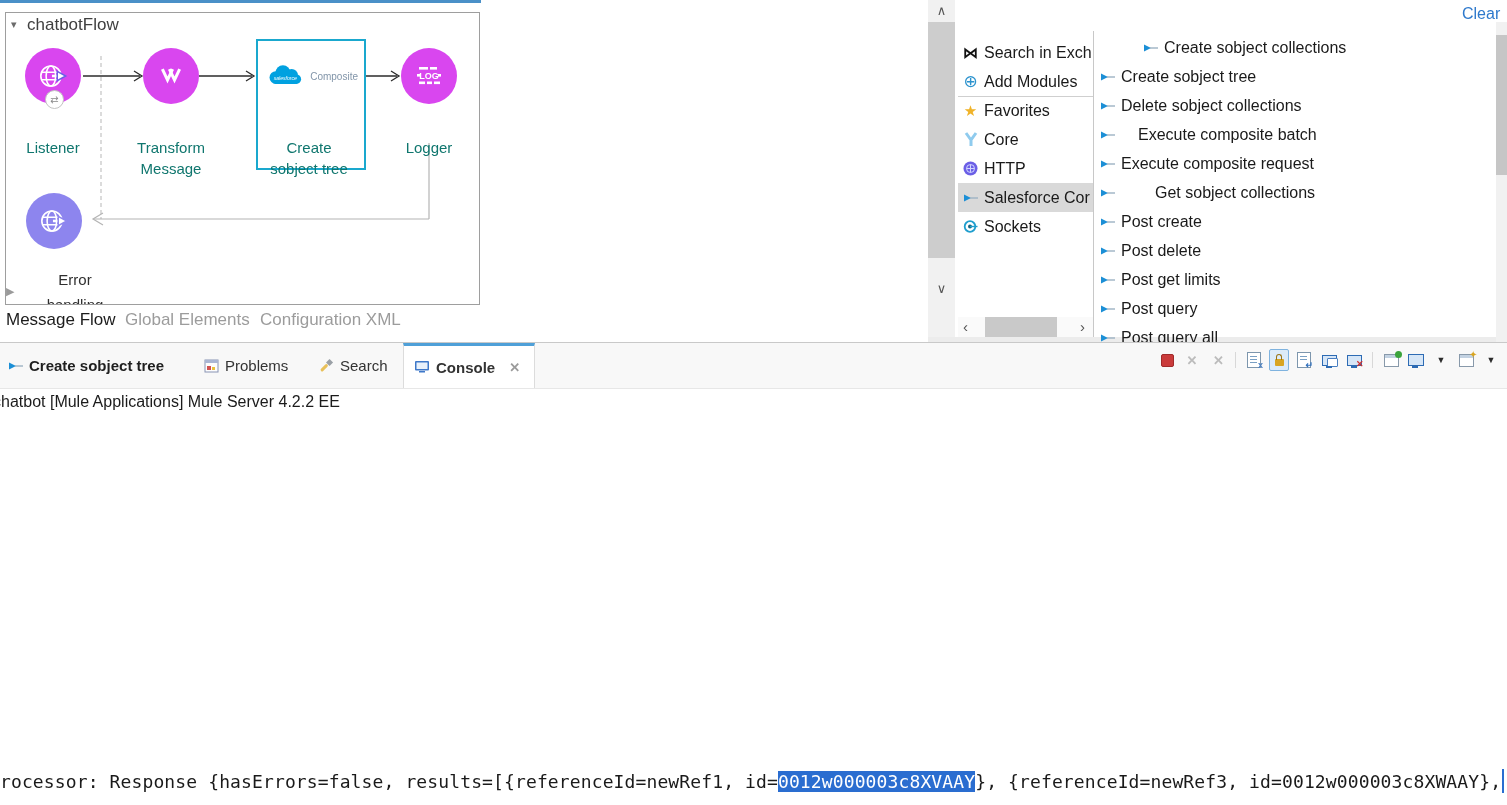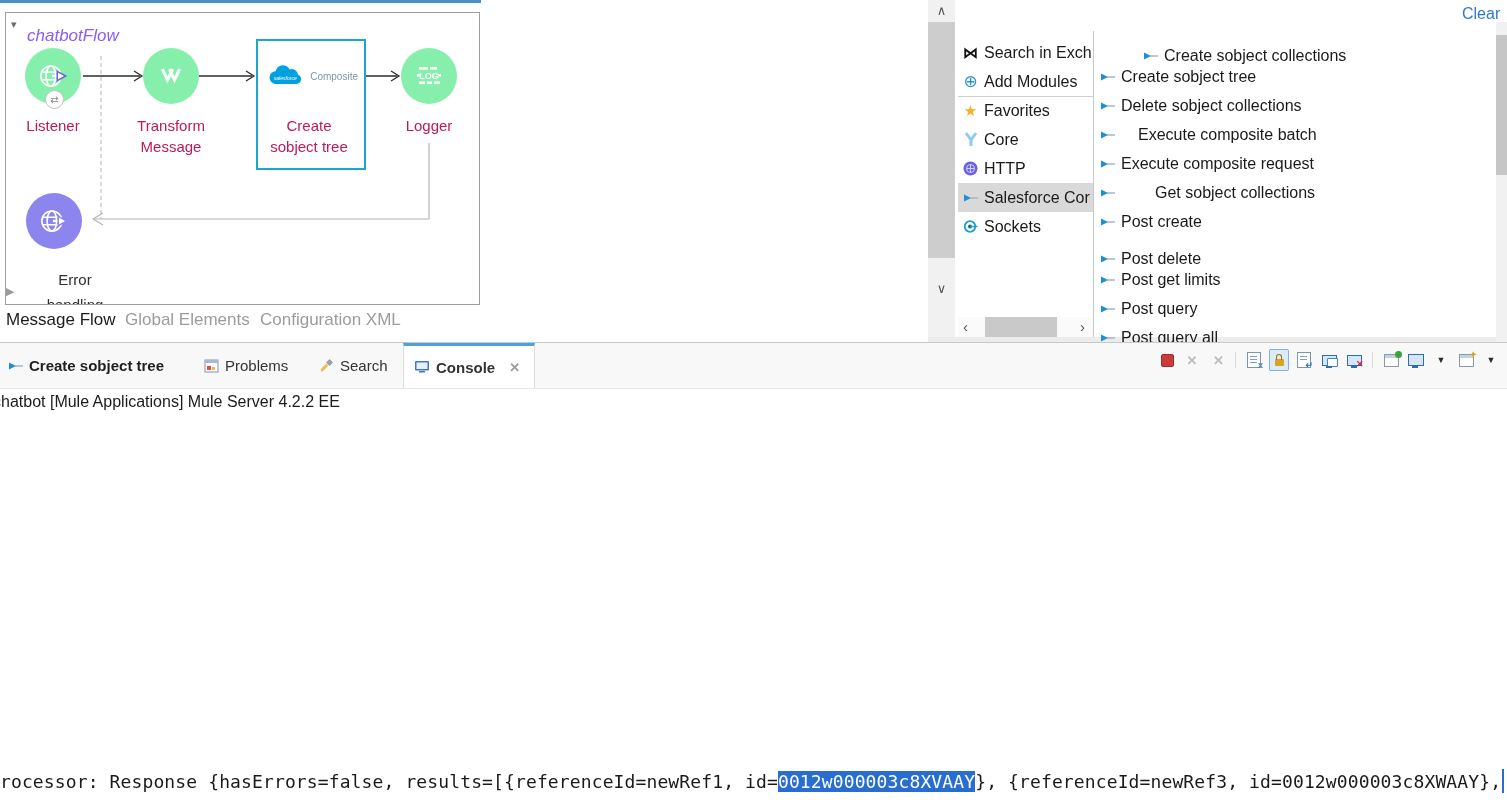--- a/index.html
+++ b/index.html
@@ -4,27 +4,27 @@
 <style>
   html,body{margin:0;padding:0;background:#fff;}
   #root{position:relative;width:1507px;height:805px;overflow:hidden;
         font-family:"Liberation Sans",sans-serif;background:#fff;}
   .abs{position:absolute;}
 
   
   .editor-topline{left:0;top:2;width:481px;height:3px;background:#4a90c8;}
   .flow-container{left:5px;top:12px;width:473px;height:291px;border:1px solid #9e9e9e;overflow:hidden;background:#fff;}
   .flow-collapse{left:5px;top:5px;font-size:11px;color:#6b6b6b;}
-  .flow-title{left:21px;top:13px;font-size:17px;color:#8b5cf6;font-style:italic;}
+  .flow-title{left:21px;top:2px;font-size:17px;color:#404040;}
   .conn-svg{left:0;top:0;}
-  .node-circle{width:56px;height:56px;border-radius:50%;background:#86efac;display:flex;align-items:center;justify-content:center;}
+  .node-circle{width:56px;height:56px;border-radius:50%;background:#d946ef;display:flex;align-items:center;justify-content:center;}
   .node-circle.light{background:#8d85ee;}
   .node-badge{width:17px;height:17px;border-radius:50%;background:#fff;border:1px solid #c3c3c3;
               display:flex;align-items:center;justify-content:center;font-size:10px;color:#8a8a8a;}
-  .node-label{font-size:15px;line-height:21px;color:#be185d;text-align:center;}
+  .node-label{font-size:15px;line-height:21px;color:#0f766e;text-align:center;margin-top:22px;}
   .sel-box{left:250px;top:26px;width:106px;height:127px;border:2px solid #1aa8ce;}
   .sf-node{left:258px;top:47px;width:94px;display:flex;align-items:center;justify-content:center;gap:2px;}
   .composite-lbl{font-size:10px;color:#8295a9;}
   .error-expander{left:0px;top:272px;font-size:11px;color:#9a9a9a;}
   .error-label{left:34px;top:254px;width:70px;font-size:15px;line-height:25px;color:#2f2f2f;text-align:center;}
 
   .editor-tab{top:310px;font-size:17px;}
   .editor-tab.active{color:#1c1c1c;}
   .editor-tab.inactive{color:#9c9c9c;}
 
@@ -257,21 +257,21 @@
 
   <div class="abs panel-vline"></div>
 
   <div class="abs hscroll">
     <span class="arrow" style="left:5px;">‹</span>
     <div class="thumb"></div>
     <span class="arrow" style="right:8px;">›</span>
   </div>
   <div class="abs palette-bottom-strip"></div>
 
-  <div class="abs op-row" style="top:41px;padding-left:48px;">
+  <div class="abs op-row" style="top:33px;padding-left:48px;">
     <svg width="15" height="10" viewBox="0 0 15 10">
         <path d="M1 1.5 L8 5 L1 8.5 Z" fill="#1c8fd6"></path>
         <rect x="7" y="4.3" width="8" height="1.4" fill="#9db3c4"></rect>
       </svg>
     <span>Create sobject collections</span>
   </div>
   <div class="abs op-row" style="top:62px;">
     <div class="hl"></div>
     <svg width="15" height="10" viewBox="0 0 15 10">
         <path d="M1 1.5 L8 5 L1 8.5 Z" fill="#1c8fd6"></path>
@@ -307,21 +307,21 @@
       </svg>
     <span>Get sobject collections</span>
   </div>
   <div class="abs op-row" style="top:207px;">
     <svg width="15" height="10" viewBox="0 0 15 10">
         <path d="M1 1.5 L8 5 L1 8.5 Z" fill="#1c8fd6"></path>
         <rect x="7" y="4.3" width="8" height="1.4" fill="#9db3c4"></rect>
       </svg>
     <span>Post create</span>
   </div>
-  <div class="abs op-row" style="top:244px;">
+  <div class="abs op-row" style="top:236px;">
     <svg width="15" height="10" viewBox="0 0 15 10">
         <path d="M1 1.5 L8 5 L1 8.5 Z" fill="#1c8fd6"></path>
         <rect x="7" y="4.3" width="8" height="1.4" fill="#9db3c4"></rect>
       </svg>
     <span>Post delete</span>
   </div>
   <div class="abs op-row" style="top:265px;">
     <svg width="15" height="10" viewBox="0 0 15 10">
         <path d="M1 1.5 L8 5 L1 8.5 Z" fill="#1c8fd6"></path>
         <rect x="7" y="4.3" width="8" height="1.4" fill="#9db3c4"></rect>

